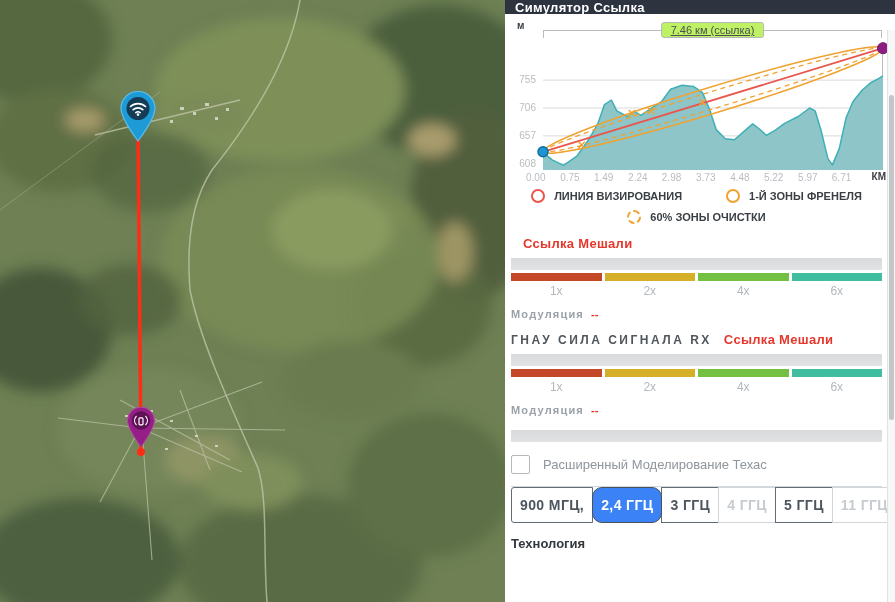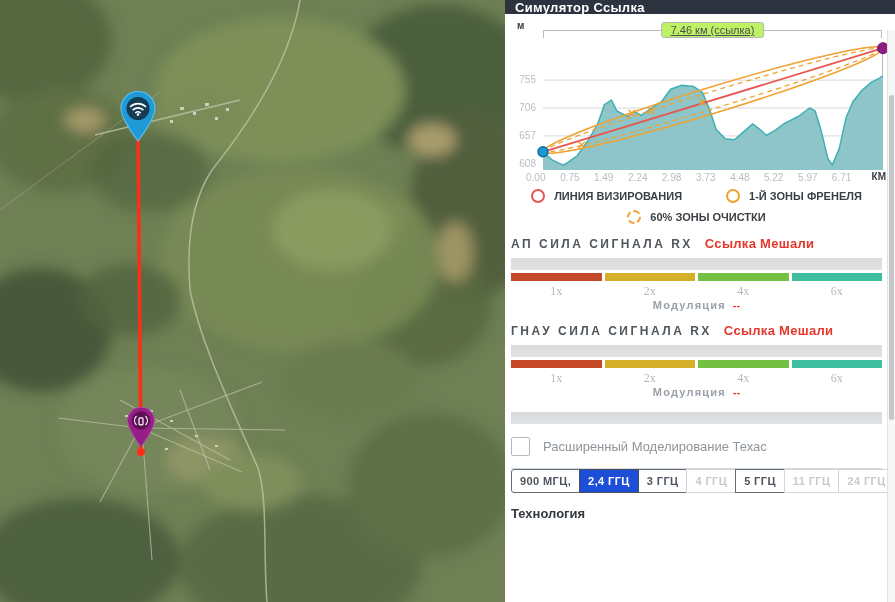--- a/index.html
+++ b/index.html
@@ -39,43 +39,43 @@
   .legend-swatch{width:10px;height:10px;border:2px solid #999;border-radius:50%;flex:0 0 auto;}
   .legend-swatch.dashed{border-style:dashed;}
 
   
   .sig-section{margin-top:12px;}
   .sig-head{display:flex;align-items:baseline;}
   .sig-title{font-size:12px;font-weight:bold;letter-spacing:2.5px;color:#4f565c;}
   .sig-status{font-size:13px;font-weight:bold;color:#e6372c;margin-left:12px;letter-spacing:.3px;}
   .meter{height:12px;background:linear-gradient(#d8dadb,#e0e2e3);margin-top:7px;}
   .scale{display:flex;gap:3px;margin-top:3px;}
-  .scale-cell{flex:1;font-family:Liberation Serif, serif;}
+  .scale-cell{flex:1;}
   .scale-seg{height:8px;}
   .scale-lab{text-align:center;font-size:12px;color:#b4b8bc;margin-top:3px;}
-  .mod-row{text-align:center;font-size:11px;}
+  .mod-row{text-align:left;margin-top:10px;font-size:11px;}
   .mod-label{font-weight:bold;letter-spacing:1.2px;color:#9aa1a8;}
   .mod-val{font-weight:bold;color:#e6372c;margin-left:4px;}
 
   .cap-section{margin-top:14px;}
   .cap-head{display:flex;align-items:baseline;}
 
   .adv-row{display:flex;align-items:center;gap:13px;margin-top:13px;}
   .checkbox{width:17px;height:17px;border:1px solid #b5b9bd;border-radius:2px;background:#fff;flex:0 0 auto;}
   .adv-label{font-size:13px;color:#8e959b;}
   hr.sep{border:none;border-top:1px solid #d6d9dc;margin:12px 0 0 0;}
 
   .group-label{font-size:13px;font-weight:bold;color:#33383d;margin:13px 0 6px 0;}
   .btn-row{display:flex;}
-  .btn{height:24px;line-height:22px;padding:0 8px;background:#fff;border:1px solid #626c75;margin-left:-1px;
-    font-family:"Liberation Sans",sans-serif;font-size:11px;font-weight:bold;letter-spacing:.4px;color:#4d565f;
+  .btn{height:36px;line-height:22px;padding:0 8px;background:#fff;border:1px solid #626c75;margin-left:-1px;
+    font-family:"Liberation Sans",sans-serif;font-size:14px;font-weight:bold;letter-spacing:.4px;color:#4d565f;
     white-space:nowrap;cursor:pointer;position:relative;}
   .btn:first-child{margin-left:0;border-radius:3px 0 0 3px;}
   .btn:last-child{border-radius:0 3px 3px 0;}
-  .btn.selected{background:#1d4ed8;border-color:#49525b;color:#fff;z-index:2;}
+  .btn.selected{background:#3b82f6;border-color:#49525b;color:#fff;z-index:2;border-radius:10px;}
   .btn.disabled{color:#c6cbd0;border-color:#d2d6da;z-index:0;}
 
   
   .scrollbar{position:absolute;right:0;top:30px;bottom:0;width:7px;background:#f7f7f7;border-left:1px solid #e2e2e2;}
   .scroll-thumb{position:absolute;right:1px;top:65px;width:5px;height:325px;background:#c4c7ca;border-radius:3px;}
 </style>
 </head>
 <body>
 
 <div class="app">
@@ -241,21 +241,20 @@
           <span>1-Й ЗОНЫ ФРЕНЕЛЯ</span>
         </div>
           <div class="legend-item">
           <span class="legend-swatch dashed" style="border-color: rgb(240, 162, 48);"></span>
           <span>60% ЗОНЫ ОЧИСТКИ</span>
         </div>
         </div>
 
       <div class="sig-section">
         <div class="sig-head">
-          <span class="sig-title">АП СИЛА СИГНАЛА RX</span>
           <span class="sig-status">Ссылка Мешали</span>
         </div>
         <div class="meter"></div>
         <div class="scale">
 
         <div class="scale-cell">
             <div class="scale-seg" style="background-color: rgb(196, 72, 39);"></div>
             <div class="scale-lab">1x</div>
           </div>
             <div class="scale-cell">

